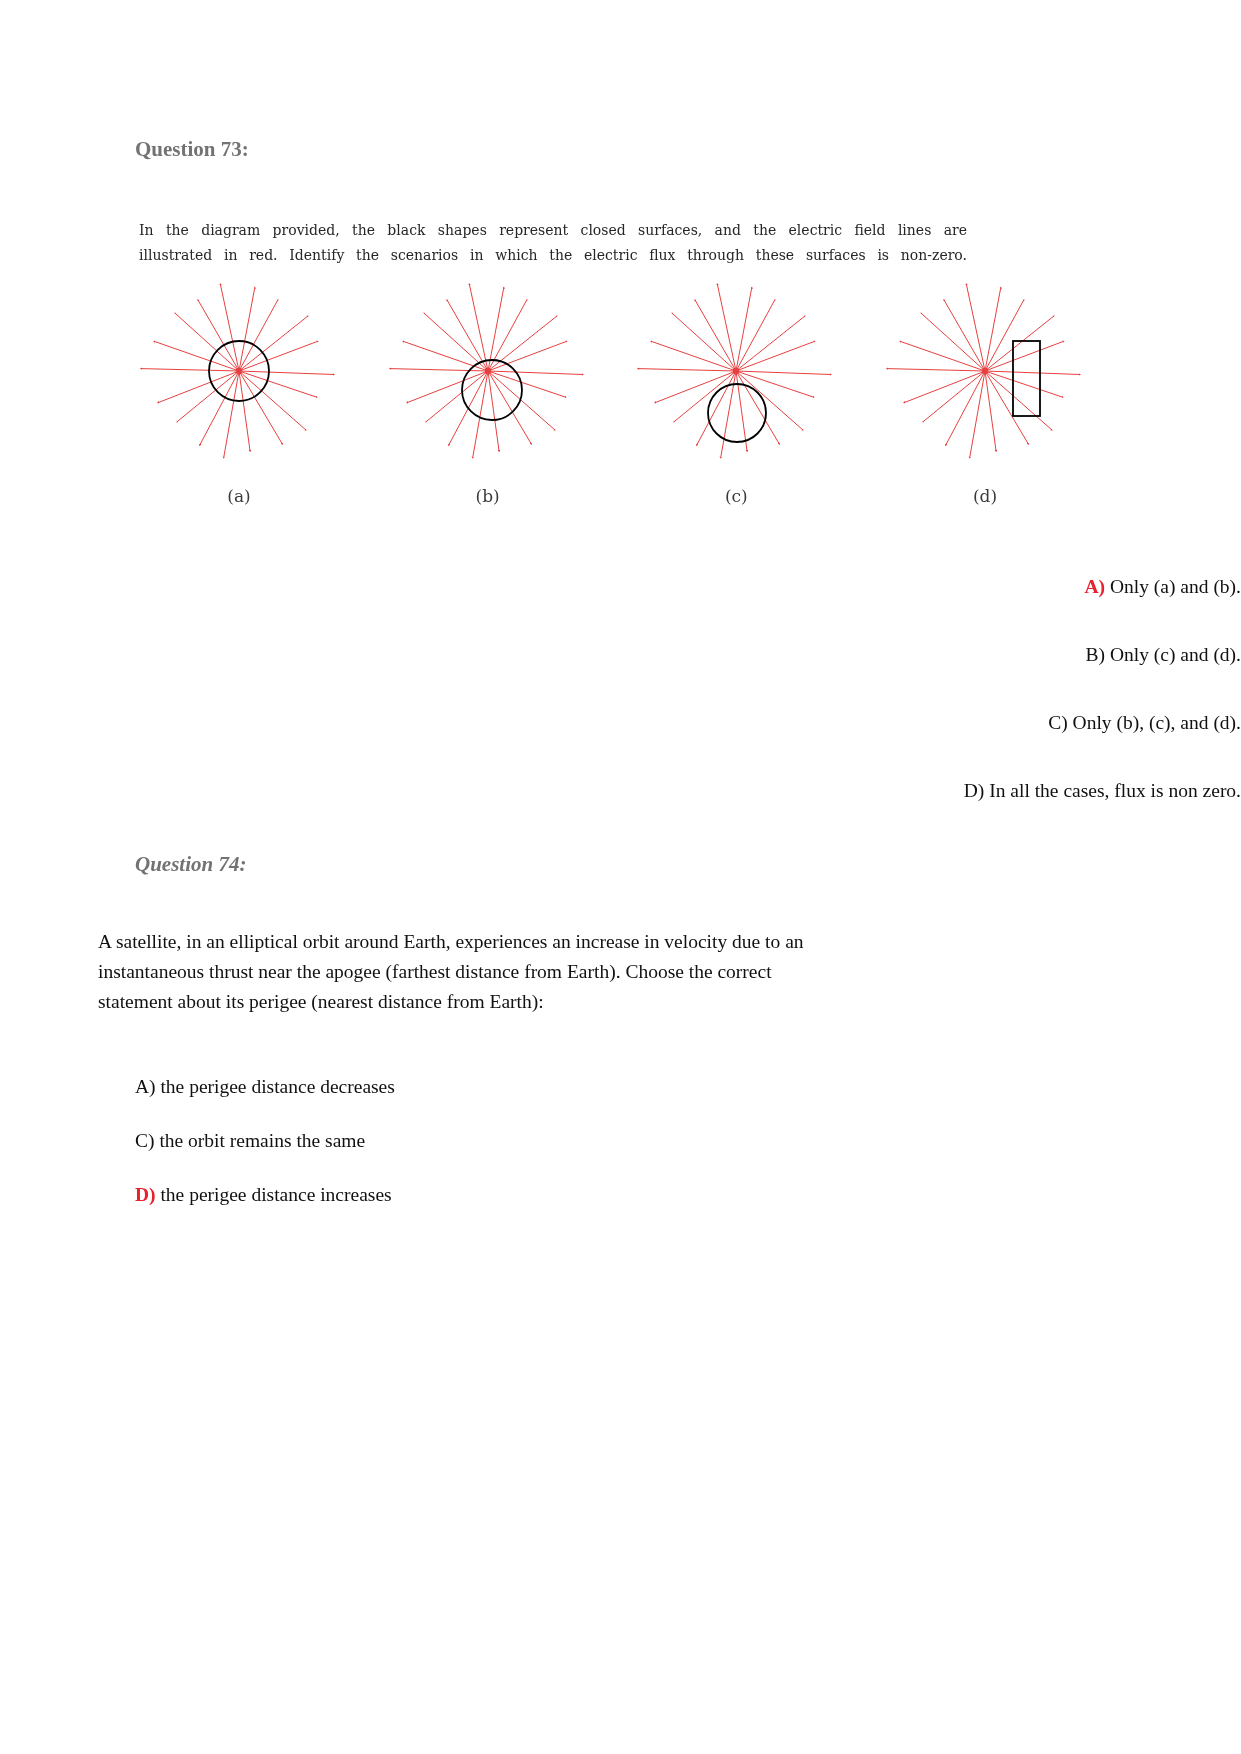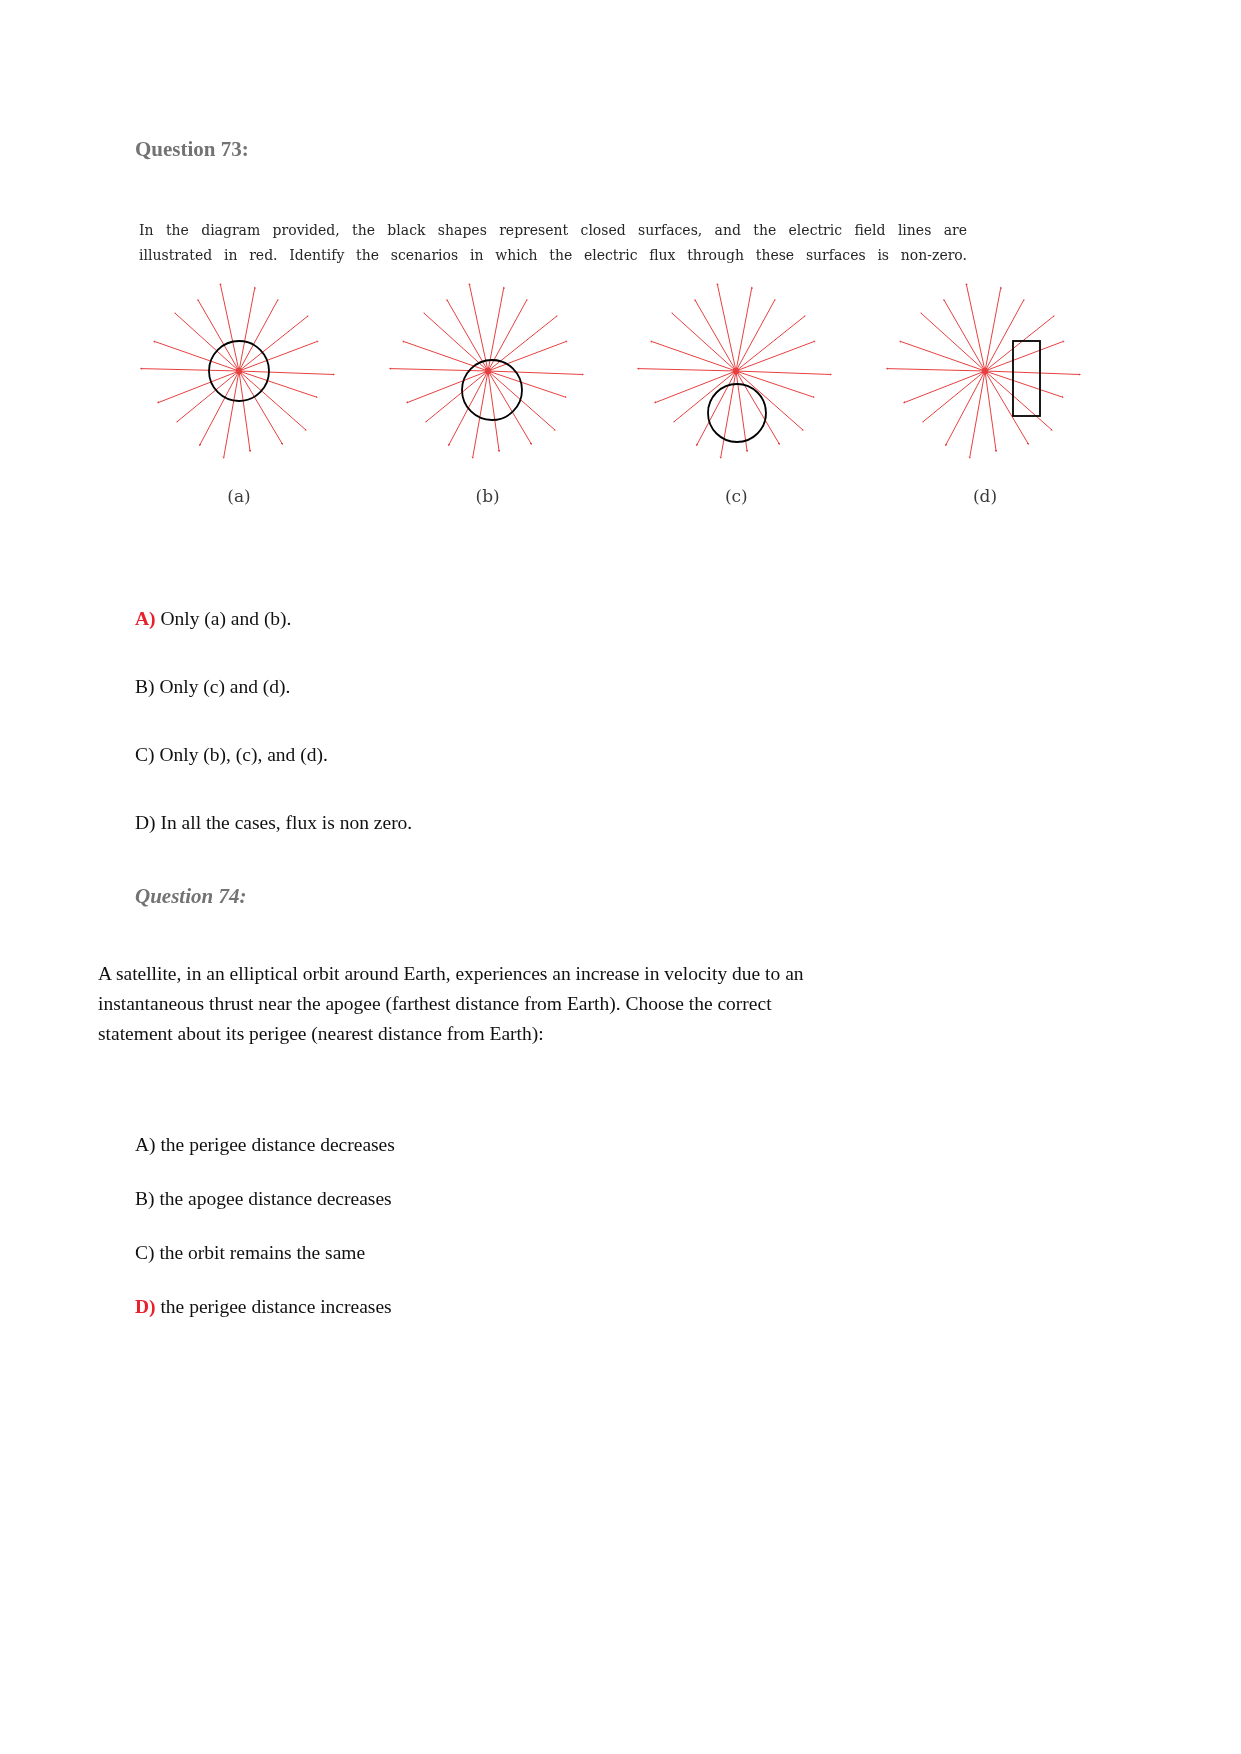--- a/index.html
+++ b/index.html
@@ -46,22 +46,22 @@
     align-items:center;
   }
   .diagram-cell svg { display:block; }
   .diagram-label {
     font-family:"DejaVu Serif", serif;
     font-size:17px;
     color:#3a3a3a;
     margin-top:2px;
   }
   .options { margin-left:135px; }
-  .q73-options { margin-top:100px; }
-  .q74-options { margin-top:83px; }
+  .q73-options { margin-top:68px;text-align:right; }
+  .q74-options { margin-top:57px; }
   .option {
     font-size:19.5px;
     line-height:25px;
     white-space:nowrap;
     color:#111111;
   }
   .q73-options .option { margin-bottom:43px; }
   .q74-options .option { margin-bottom:29px; }
   .option .letter.correct {
     color:#e8212d;
@@ -221,16 +221,15 @@
 <div class="q-heading q74-heading">Question 74:</div>
 
 <div class="body-text">
   <div class="body-line">A satellite, in an elliptical orbit around Earth, experiences an increase in velocity due to an</div>
   <div class="body-line">instantaneous thrust near the apogee (farthest distance from Earth). Choose the correct</div>
   <div class="body-line">statement about its perigee (nearest distance from Earth):</div>
 </div>
 
 <div class="options q74-options">
   <div class="option"><span class="letter">A)</span> <span>the perigee distance decreases</span></div>
-  <div class="option"><span class="letter">B)</span> <span>the apogee distance decreases</span></div>
   <div class="option"><span class="letter">C)</span> <span>the orbit remains the same</span></div>
   <div class="option"><span class="letter correct">D)</span> <span>the perigee distance increases</span></div>
 </div>
 
 </body></html>

